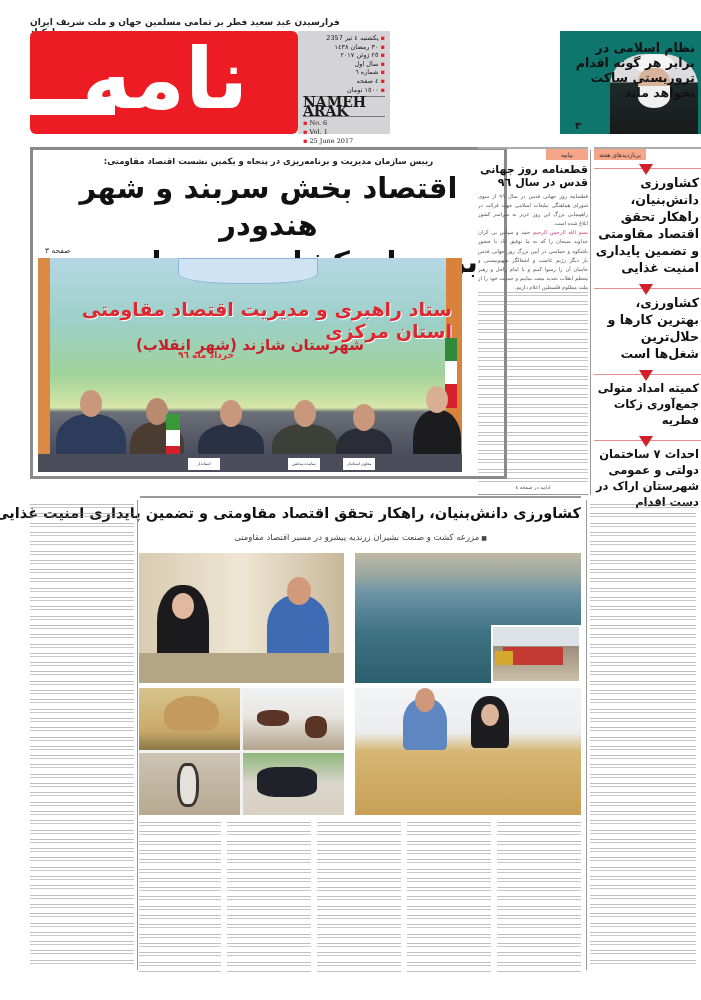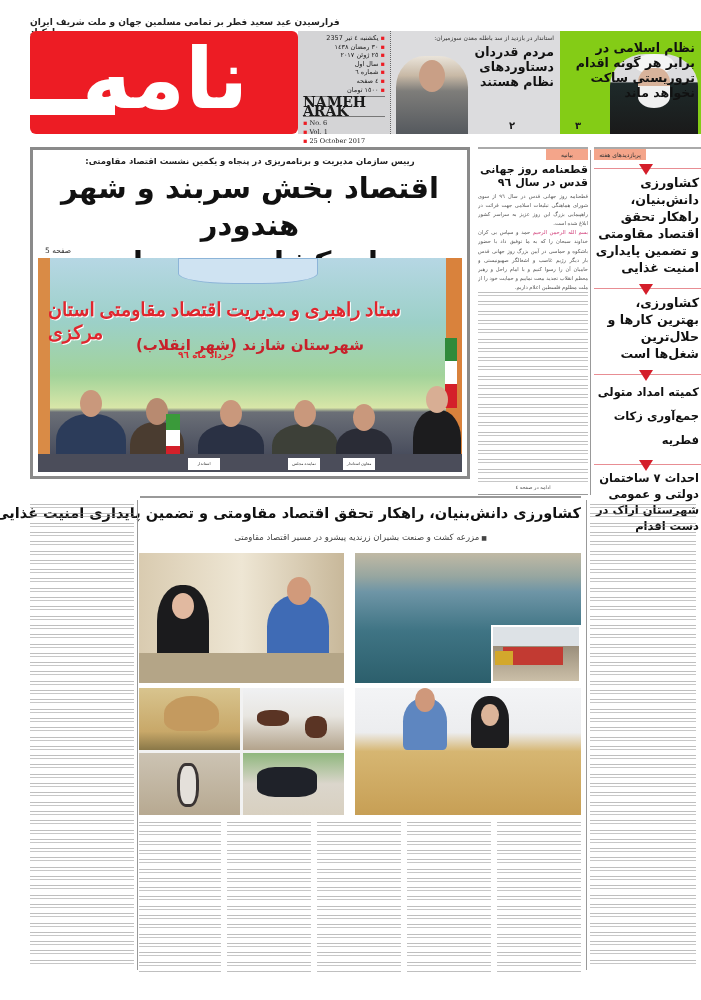--- a/index.html
+++ b/index.html
@@ -18,43 +18,43 @@
   .logo-stroke { position: absolute; left: 0; top: 68px; width: 85px; height: 16px; background: #fff; }
 
   .info-box { position: absolute; left: 268px; top: 0; width: 92px; height: 103px; background: #d4d4d6; padding: 3px 5px; font-size: 6.5px; line-height: 8.6px; }
   .info-box .row { direction: rtl; text-align: right; }
   .info-box .row::before { content: "▪ "; color: #ed1c24; }
   .info-box .en-title { direction: ltr; text-align: left; font-family: "DejaVu Serif", serif; font-size: 14px; font-weight: bold; border-top: 1px solid #777; border-bottom: 1px solid #777; margin: 2px 0; padding: 1px 0; }
   .info-box .en-row { direction: ltr; text-align: left; font-family: "DejaVu Serif", serif; }
   .info-box .en-row::before { content: "▪ "; color: #ed1c24; }
 
   .teaser1 { position: absolute; left: 360px; top: 0; width: 170px; height: 103px; background: #dcdcde; border-left: 1px dotted #666; }
-  .teaser2 { position: absolute; left: 530px; top: 0; width: 141px; height: 103px; background: #84cc16; }
+  .teaser2 { position: absolute; left: 530px; top: 0; width: 141px; height: 103px; background: #0f766e; }
   .teaser-kicker { position: absolute; right: 6px; top: 3px; font-size: 6px; color: #333; }
   .teaser-head { position: absolute; right: 6px; font-weight: bold; color: #111; text-align: right; line-height: 15px; }
   .teaser1 .teaser-head { top: 13px; font-size: 12.5px; width: 90px; }
   .teaser2 .teaser-head { top: 9px; font-size: 12.5px; width: 125px; text-align: right; }
   .teaser-page { position: absolute; bottom: 3px; font-weight: bold; font-size: 10px; }
   .portrait { position: absolute; bottom: 0; border-radius: 40% 40% 0 0; }
   .p-man { left: 5px; width: 72px; height: 78px; background: linear-gradient(#eae4da 0%, #c8b9a6 25%, #7e7d7a 45%, #55595e 100%); }
   .p-man .head { position: absolute; left: 23px; top: 4px; width: 26px; height: 32px; border-radius: 50%; background: #c99f86; }
   .p-cleric { left: 50px; width: 88px; height: 80px; background: linear-gradient(#dcdcde 0%, #dcdcde 35%, #1e2a2a 36%, #1a1a1a 100%); }
   .p-cleric .turban { position: absolute; left: 24px; top: 0; width: 40px; height: 20px; border-radius: 50%; background: #f5f5f5; }
   .p-cleric .face { position: absolute; left: 28px; top: 14px; width: 32px; height: 36px; border-radius: 40%; background: #d8b39b; }
   .p-cleric .beard { position: absolute; left: 28px; top: 32px; width: 32px; height: 22px; border-radius: 0 0 50% 50%; background: #f0f0f0; }
 
   
-  .lead-box { left: 30px; top: 147px; width: 440px; height: 332px; border: 3px solid #8a8a8a; background: #fff; }
+  .lead-box { left: 30px; top: 147px; width: 477px; height: 332px; border: 3px solid #8a8a8a; background: #fff; }
   .lead-kicker { position: absolute; left: 0; right: 0; top: 6px; text-align: center; font-size: 8.5px; font-weight: bold; color: #222; }
   .lead-title { position: absolute; left: 6px; right: 6px; top: 20px; text-align: center; font-size: 29px; font-weight: bold; line-height: 37px; color: #111; letter-spacing: -0.5px; }
   .lead-page { position: absolute; left: 12px; top: 96px; font-size: 7.5px; color: #333; }
   .lead-photo { position: absolute; left: 5px; top: 108px; width: 424px; height: 214px; overflow: hidden;
     background: linear-gradient(180deg, #b6d7e4 0%, #9cd0c8 30%, #a2d39a 55%, #d8e6a8 70%, #6b6f77 72%, #3a3f52 100%); }
   .banner-top { position: absolute; left: 140px; top: 0; width: 140px; height: 26px; border-radius: 0 0 40% 40%; background: #cfe3f2; border: 1px solid #8cb4d8; }
-  .banner-line1 { position: absolute; left: 10px; right: 10px; top: 40px; text-align: left; font-weight: bold; font-size: 19px; color: #e0262e; text-shadow: 1px 1px 0 #fff; font-family: Liberation Serif, serif; }
+  .banner-line1 { position: absolute; left: 10px; right: 10px; top: 40px; text-align: right; font-weight: bold; font-size: 19px; color: #e0262e; text-shadow: 1px 1px 0 #fff; }
   .banner-line2 { position: absolute; left: 60px; right: 60px; top: 78px; text-align: center; font-weight: bold; font-size: 15px; color: #c8202a; }
   .banner-line3 { position: absolute; left: 140px; top: 92px; width: 120px; text-align: left; font-weight: bold; font-size: 9px; color: #e0262e; }
   .person { position: absolute; bottom: 0; border-radius: 45% 45% 0 0; }
   .person .h { position: absolute; left: 50%; margin-left: -11px; top: -24px; width: 22px; height: 27px; border-radius: 50%; background: #c9987c; }
   .flag { position: absolute; left: 128px; bottom: 10px; width: 14px; height: 48px; background: linear-gradient(#3a9a3a 0 33%, #fff 33% 66%, #d4202a 66%); }
   .side-flag { position: absolute; right: 5px; top: 80px; width: 12px; height: 70px; background: linear-gradient(#2f8a3a 0 33%, #fff 33% 66%, #d4202a 66%); }
   .curtain-l { position: absolute; left: 0; top: 0; width: 12px; height: 100%; background: #d98b46; }
   .curtain-r { position: absolute; right: 0; top: 0; width: 16px; height: 100%; background: #d9823c; }
   .table { position: absolute; left: 0; right: 0; bottom: 0; height: 18px; background: #4b4d5a; }
   .nameplate { position: absolute; bottom: 2px; height: 12px; width: 32px; background: #fff; font-size: 4px; text-align: center; color: #333; line-height: 12px; }
@@ -129,48 +129,40 @@
     <div class="row">یکشنبه ٤ تیر 2357</div>
     <div class="row">٣٠ رمضان ١٤٣٨</div>
     <div class="row">٢٥ ژوئن ٢٠١٧</div>
     <div class="row">سال اول</div>
     <div class="row">شماره ٦</div>
     <div class="row">٤ صفحه</div>
     <div class="row">١٥٠٠ تومان</div>
     <div class="en-title">NAMEH ARAK</div>
     <div class="en-row">No. 6</div>
     <div class="en-row">Vol. 1</div>
-    <div class="en-row">25 October 2017</div>
-  </div>
-  <div class="teaser1">
-    <div class="teaser-kicker">استاندار در بازدید از سد باطله معدن سوزمیران:</div>
-    <div class="teaser-head">مردم قدردان دستاوردهای نظام هستند</div>
-    <div class="portrait p-man">
-        <div class="head"></div>
-      </div>
-    <div class="teaser-page" style="right:45px">٢</div>
+    <div class="en-row">25 June 2017</div>
   </div>
   <div class="teaser2">
     <div class="portrait p-cleric">
       <div class="turban"></div>
         <div class="face"></div>
         <div class="beard"></div>
     </div>
     <div class="teaser-head">نظام اسلامی در برابر هر گونه اقدام تروریستی ساکت نخواهد ماند</div>
     <div class="teaser-page" style="right:120px">٣</div>
   </div>
 </div>
 
 <div class="abs lead-box">
   <div class="lead-kicker">رییس سازمان مدیریت و برنامه‌ریزی در پنجاه و یکمین نشست اقتصاد مقاومتی:</div>
   <div class="lead-title">
     <div>اقتصاد بخش سربند و شهر هندودر</div>
     <div>بر مبنای کشاورزی و دامپروی است</div>
   </div>
-  <div class="lead-page">صفحه 5</div>
+  <div class="lead-page">صفحه ٣</div>
   <div class="lead-photo">
     <div class="curtain-l"></div>
       <div class="curtain-r"></div>
     <div class="banner-top"></div>
     <div class="banner-line1">ستاد راهبری و مدیریت اقتصاد مقاومتی استان مرکزی</div>
     <div class="banner-line2">شهرستان شازند (شهر انقلاب)</div>
     <div class="banner-line3">خرداد ماه ٩٦</div>
     <div class="side-flag"></div>
     <div class="person" style="left:18px;width:70px;height:58px;background:#2c3c5a">
         <div class="h"></div>
@@ -228,21 +220,21 @@
   <div class="mr-item">
     <div class="mr-marker">
         <span class="tri"></span>
       </div>
     <div class="mr-head">کشاورزی، بهترین کارها و حلال‌ترین شغل‌ها است</div>
   </div>
   <div class="mr-item">
     <div class="mr-marker">
         <span class="tri"></span>
       </div>
-    <div class="mr-head" style="font-size:11.5px;line-height:24px">کمیته امداد متولی جمع‌آوری زکات فطریه</div>
+    <div class="mr-head" style="font-size:11.5px;line-height:16px">کمیته امداد متولی جمع‌آوری زکات فطریه</div>
   </div>
   <div class="mr-item">
     <div class="mr-marker">
         <span class="tri"></span>
       </div>
     <div class="mr-head" style="font-size:11.5px;line-height:16px">احداث ٧ ساختمان دولتی و عمومی شهرستان اراک در دست اقدام</div>
   </div>
 </div>
 
 <div class="abs feature-rule"></div>

